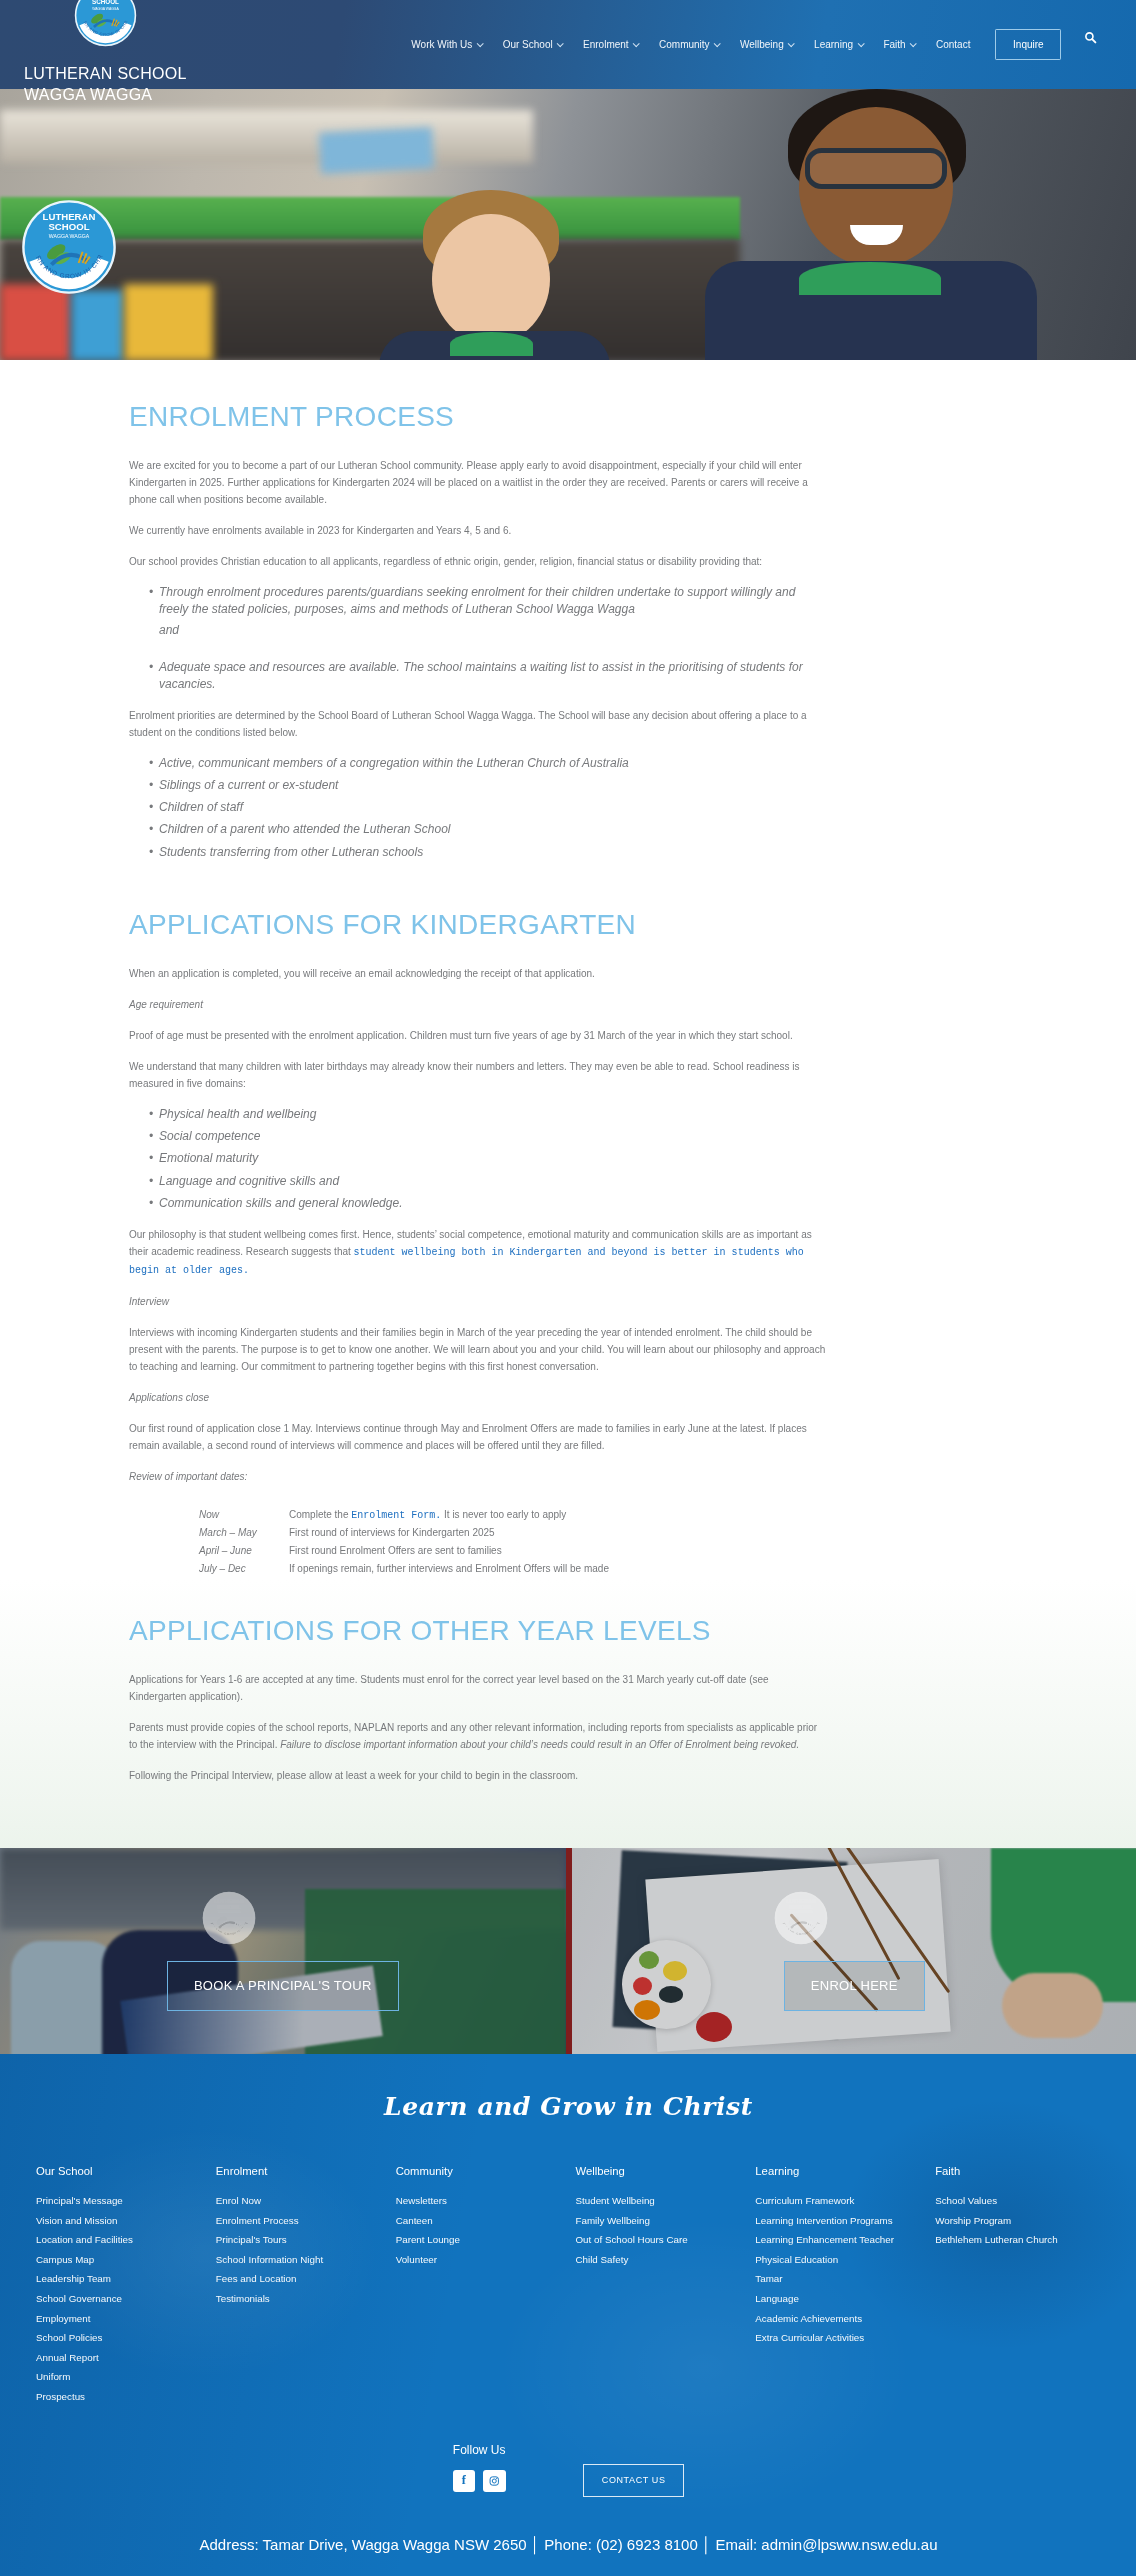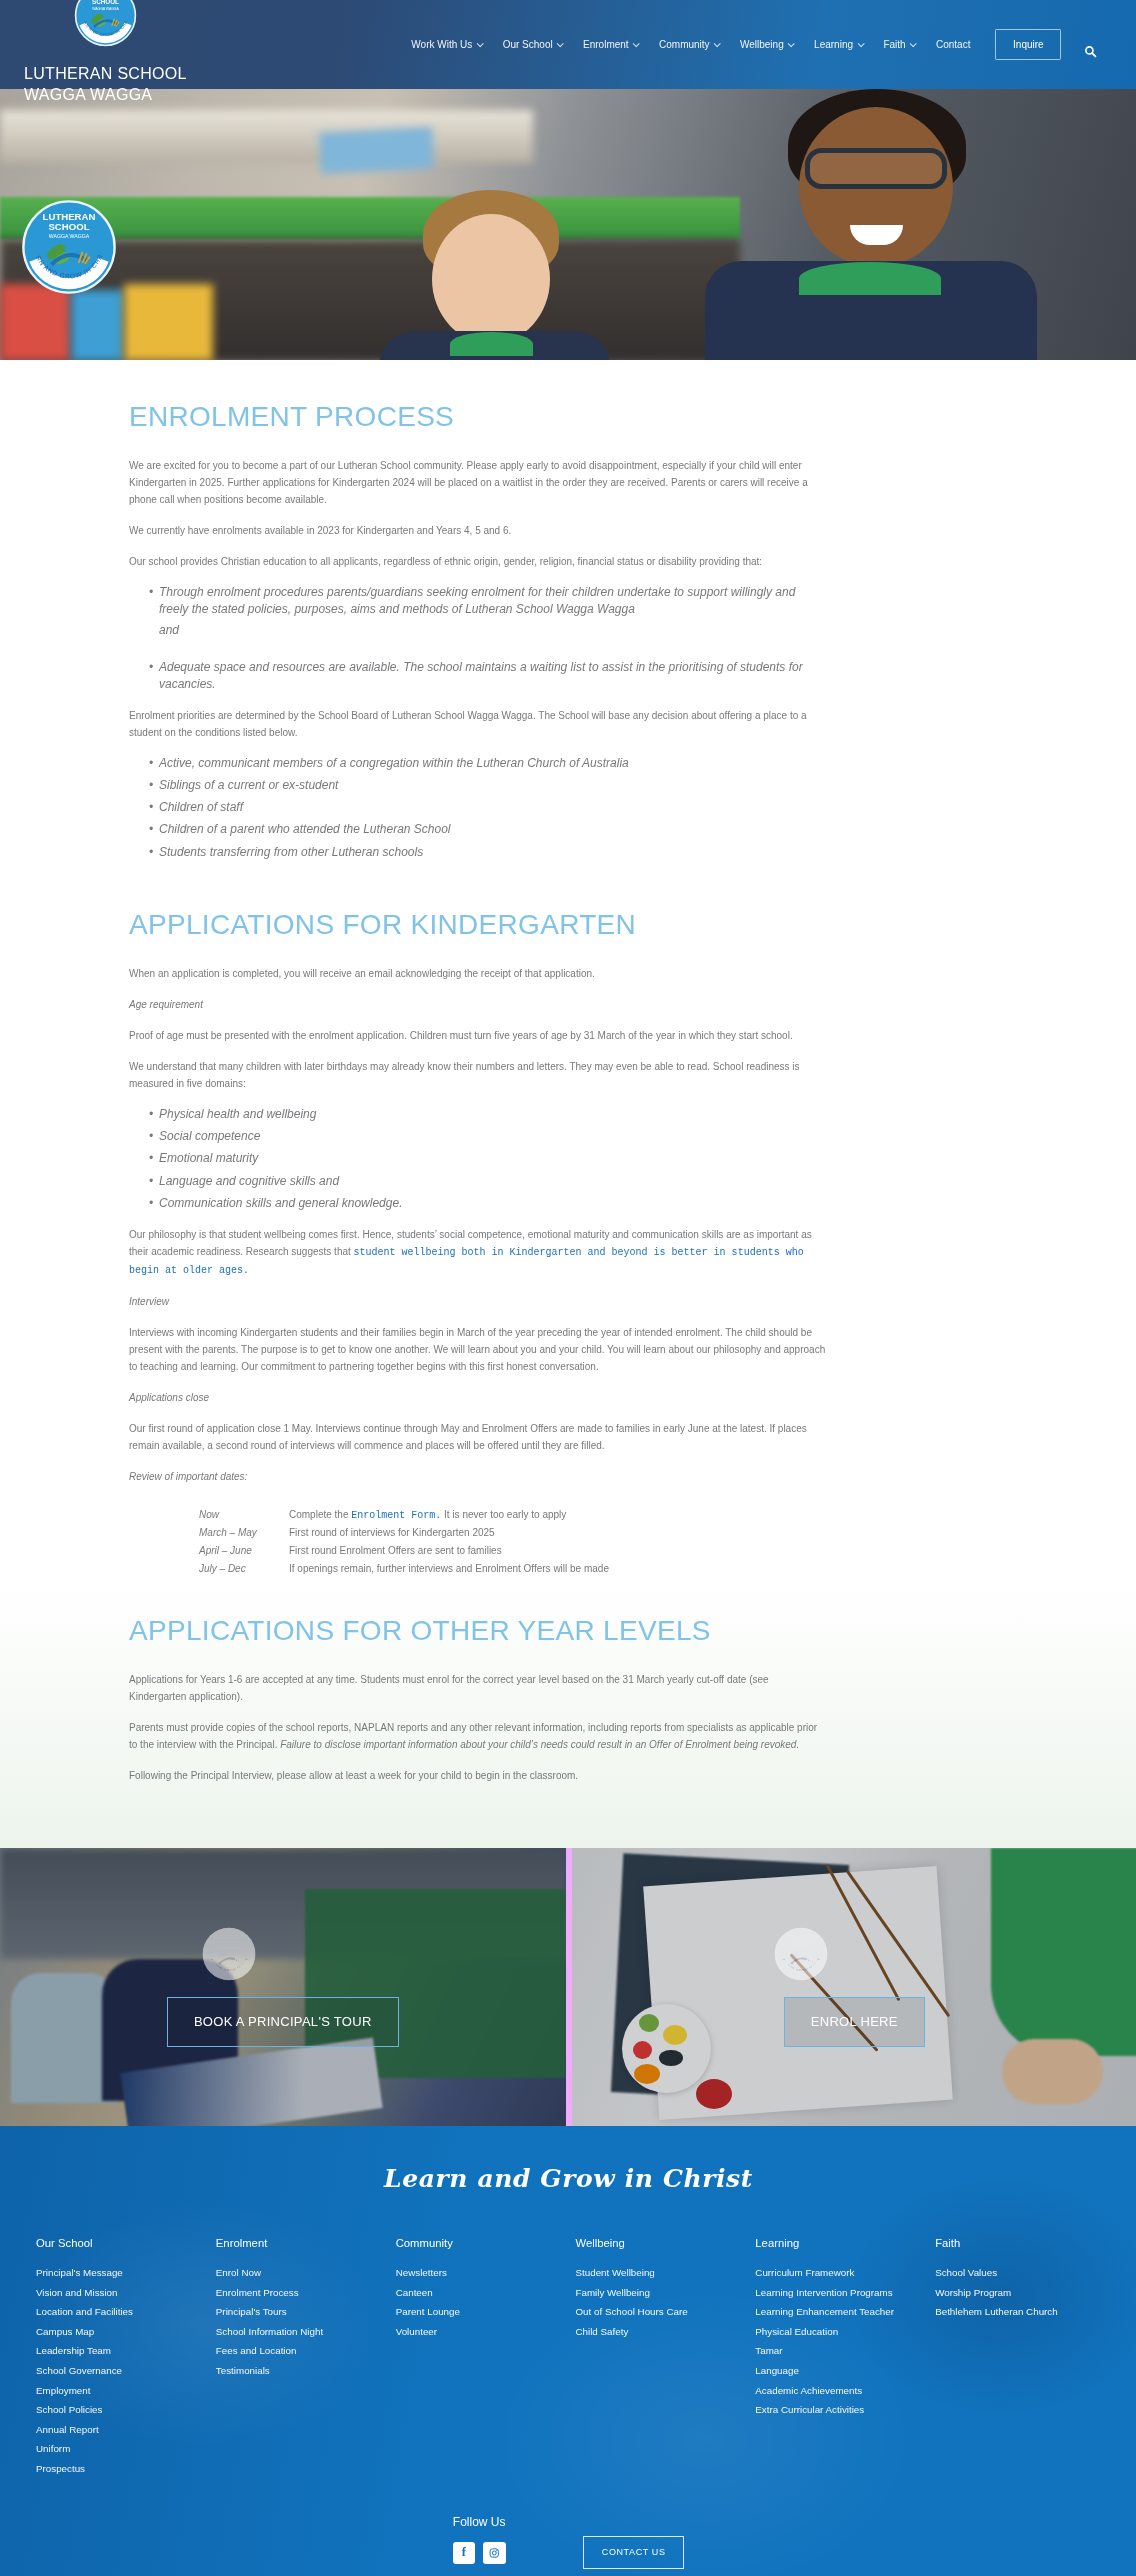--- a/index.html
+++ b/index.html
@@ -5,21 +5,21 @@
   html,body{margin:0;padding:0;background:#ffffff;}
   body{width:1137px;font-family:"Liberation Sans",sans-serif;-webkit-font-smoothing:antialiased;}
   *{box-sizing:border-box;}
   a{text-decoration:none;}
 
   
   .header{position:relative;height:89px;background:linear-gradient(100deg,#2e4a72 0%,#2d4a74 30%,#1f70b2 72%,#1569ae 100%);display:flex;align-items:center;padding:0 38px 0 24px;z-index:5;}
   .brand{display:flex;align-items:center;gap:15.4px;cursor:pointer;flex-direction:column;}
   .brand-logo{width:63px;height:63px;flex:0 0 auto;}
   .brand-name{color:#fff;font-size:16px;line-height:21px;letter-spacing:0.3px;font-weight:400;}
-  .nav{margin-left:auto;display:flex;align-items:flex-end;gap:21px;}
+  .nav{margin-left:auto;display:flex;align-items:flex-start;gap:21px;}
   .nav-item{color:#f2f6fa;font-size:10px;display:flex;align-items:center;gap:4.7px;cursor:pointer;white-space:nowrap;}
   .chev{width:4.7px;height:4.7px;border-right:1px solid #cfe2f2;border-bottom:1px solid #cfe2f2;transform:rotate(45deg) translateY(-1.2px);display:inline-block;}
   .inquire-btn{border:0.6px solid rgba(173,214,240,.9);color:#fff;font-size:10px;padding:9px 16.6px;background:transparent;cursor:pointer;border-radius:1.2px;font-family:inherit;}
   .search-btn{background:none;border:none;cursor:pointer;padding:2.4px;}
   .search-btn svg{display:block;}
 
   
   .hero{position:relative;height:271px;overflow:hidden;background:linear-gradient(105deg,#a8a49c 0%,#bdb7ad 18%,#c8c0b3 32%,#8e9297 48%,#565c63 72%,#3f444c 100%);}
   .hero .blur{position:absolute;filter:blur(4.1px);}
   .hero-shelf-top{left:0;top:21px;width:533px;height:53px;background:linear-gradient(180deg,#e9e4da,#b8b1a5);}
@@ -62,21 +62,21 @@
   .content li::before{content:"\2022";position:absolute;left:0;top:0;color:#77797c;}
   .li-gap{margin-bottom:20px !important;}
   .and-line{display:block;margin-top:3.6px;}
   .content a, .ilink{color:#1d6fc0;cursor:pointer;font-family:Liberation Mono, monospace;}
   .dates{margin:21px 0 0 70px;}
   .dates-row{display:flex;line-height:17px;font-size:10px;color:#77797c;}
   .dates-when{width:90px;font-style:italic;flex:0 0 auto;}
   .italic{font-style:italic;}
 
   
-  .cta{display:flex;gap:6px;height:278px;background:#f0abfc;}
+  .cta{display:flex;gap:6px;height:206px;background:#7f1d1d;}
   .tile{flex:1;position:relative;overflow:hidden;display:flex;flex-direction:column;align-items:center;justify-content:center;}
   .tile .layer{position:absolute;}
   .tile-tour{background:linear-gradient(115deg,#97a5b2 0%,#c3b89f 22%,#d9c9a6 38%,#8d9a8c 60%,#51618f 80%,#3c4a6e 100%);}
   .tour-sofa{left:0;top:0;width:100%;height:40%;background:linear-gradient(180deg,#5a6570,#7d8892);filter:blur(3.6px);}
   .tour-plaid{right:0;top:41px;width:46%;height:189px;filter:blur(1.2px);opacity:.9;
     background:repeating-linear-gradient(0deg,#2f7d4b 0 15.4px,#e8ecе6 15.4px 19px,#23603c 19px 34px),repeating-linear-gradient(90deg,rgba(255,255,255,.55) 0 2.4px,rgba(0,0,0,0) 2.4px 18px);background-color:#2f7d4b;}
   .tour-jumper{left:18%;top:40%;width:136px;height:142px;background:#232f52;border-radius:36px 36px 0 0;filter:blur(1.8px);}
   .tour-shirt{left:2%;top:45%;width:107px;height:130px;background:#bcd6e4;border-radius:30px 30px 0 0;filter:blur(1.8px);}
   .tour-book{left:22%;bottom:0;width:255px;height:71px;background:linear-gradient(100deg,#274a86,#e8eef5 70%);transform:rotate(-8deg);filter:blur(1.2px);}
   .tile-enrol{background:linear-gradient(115deg,#dfe1e4 0%,#eceef0 30%,#d8dadd 55%,#cfd3d6 100%);}

